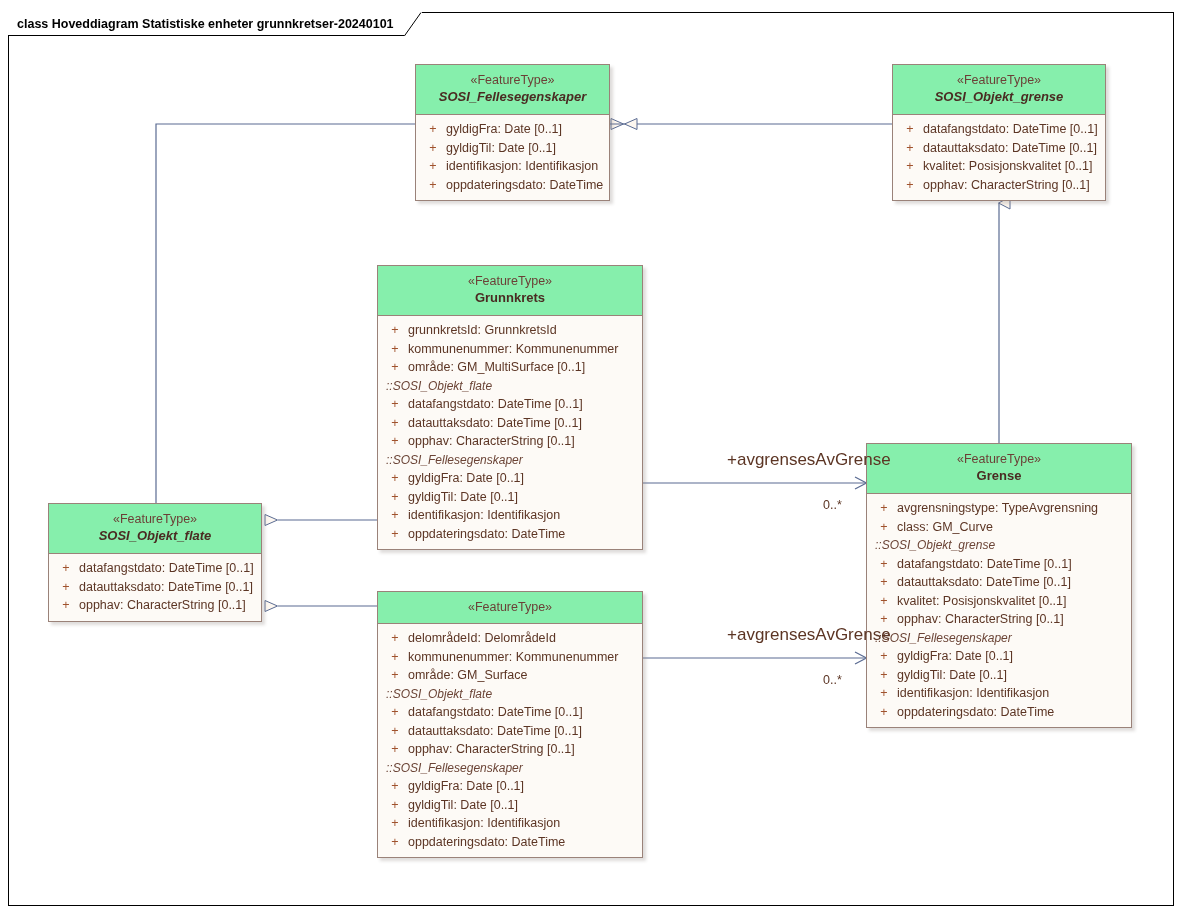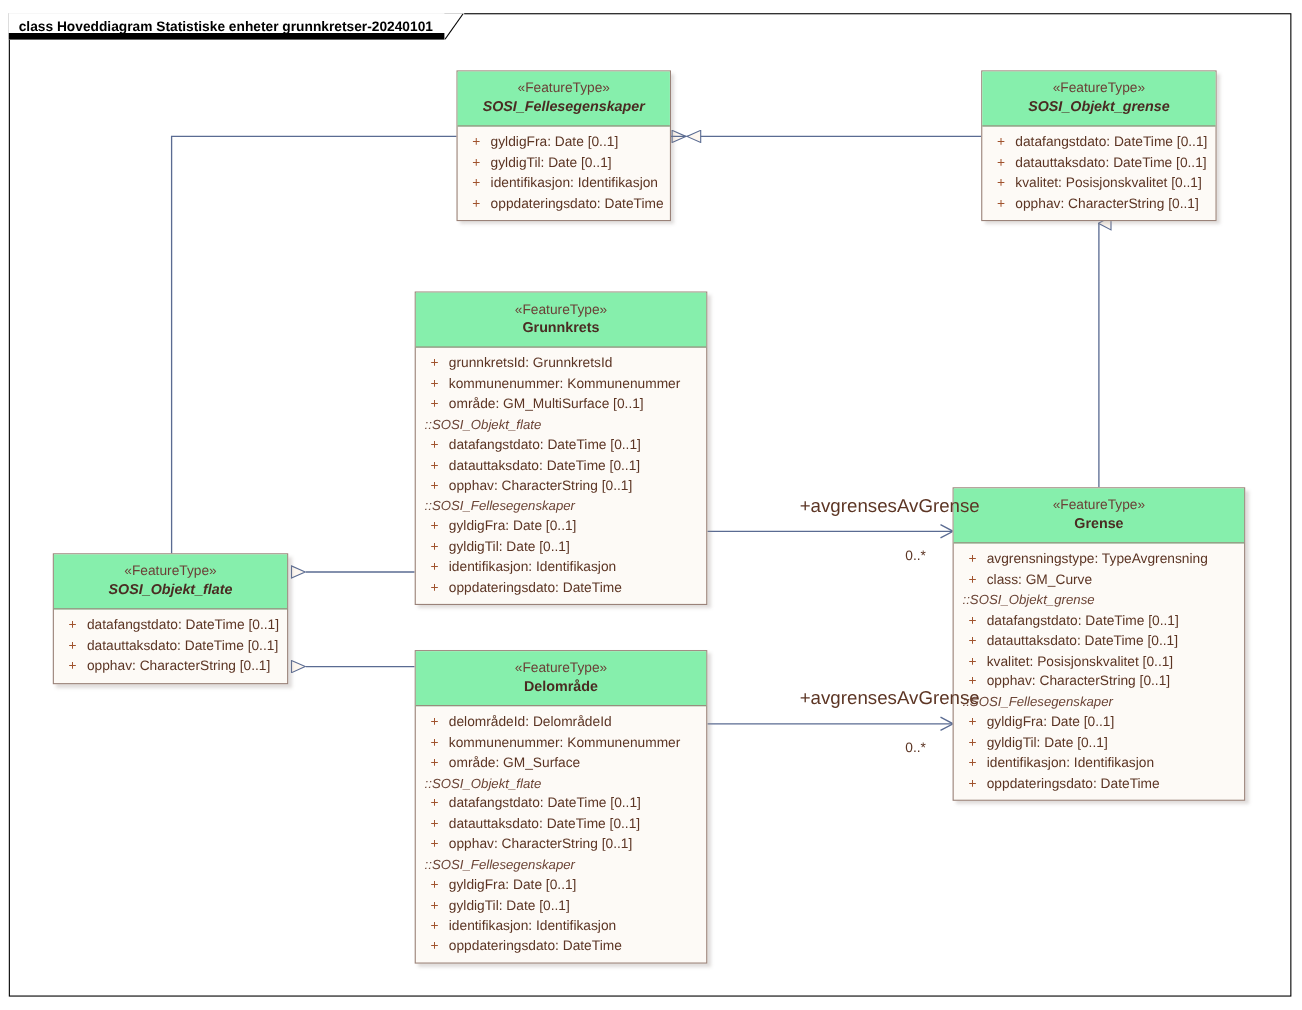--- a/index.html
+++ b/index.html
@@ -44,21 +44,21 @@
     left: 0;
     top: 0;
     height: 24px;
     line-height: 24px;
     padding: 0 10px 0 9px;
     font-size: 12.5px;
     font-weight: bold;
     color: #000000;
     white-space: nowrap;
     background: #ffffff;
-    border-bottom: 6px solid #000000;
+    border-bottom: 1px solid #000000;
     box-sizing: border-box;
   }
   .frame-tab-slash {
     position: absolute;
     top: 0;
     width: 18px;
     height: 24px;
     overflow: hidden;
   }
   .frame-tab-slash svg { display: block; }
@@ -387,21 +387,20 @@
         <div class="attr-row">
           <span class="attr-vis">+</span>
           <span class="attr-text">oppdateringsdato: DateTime</span>
         </div>
       </div>
   </div>
 
   <div class="uml-class" id="cls-delomrade" style="left:377px; top:591px; width:266px;">
     <div class="uml-header">
       <div class="stereotype">«FeatureType»</div>
-      <div class="class-name">Delområde</div>
     </div>
     <div class="uml-body">
         <div class="attr-row">
           <span class="attr-vis">+</span>
           <span class="attr-text">delområdeId: DelområdeId</span>
         </div>
         <div class="attr-row">
           <span class="attr-vis">+</span>
           <span class="attr-text">kommunenummer: Kommunenummer</span>
         </div>

